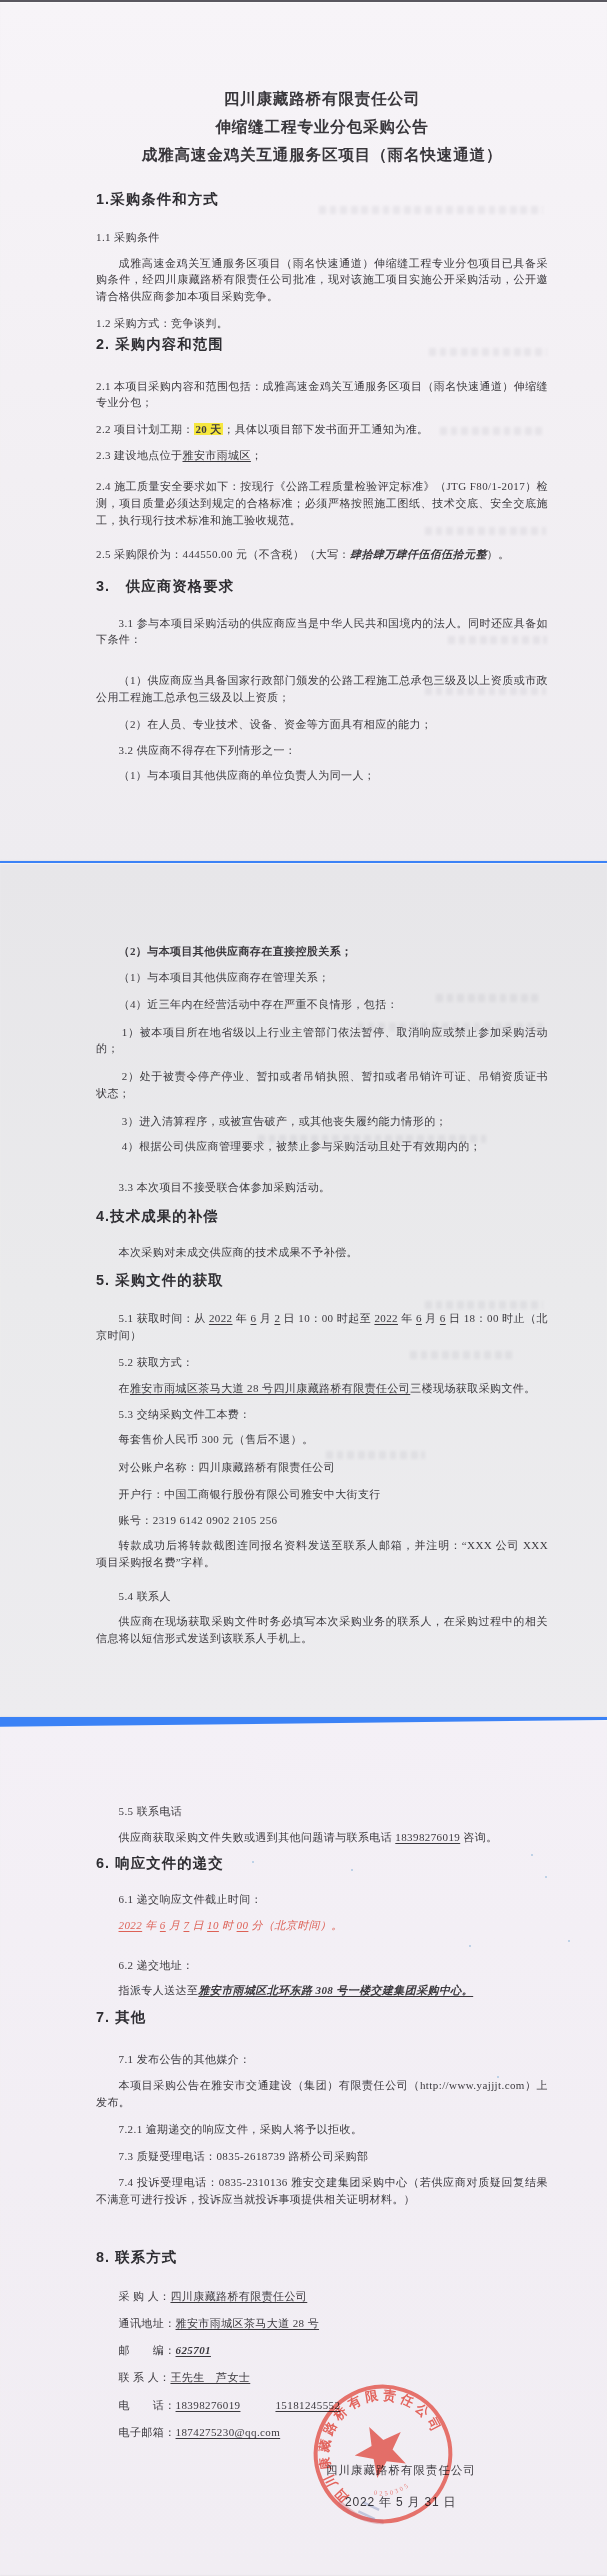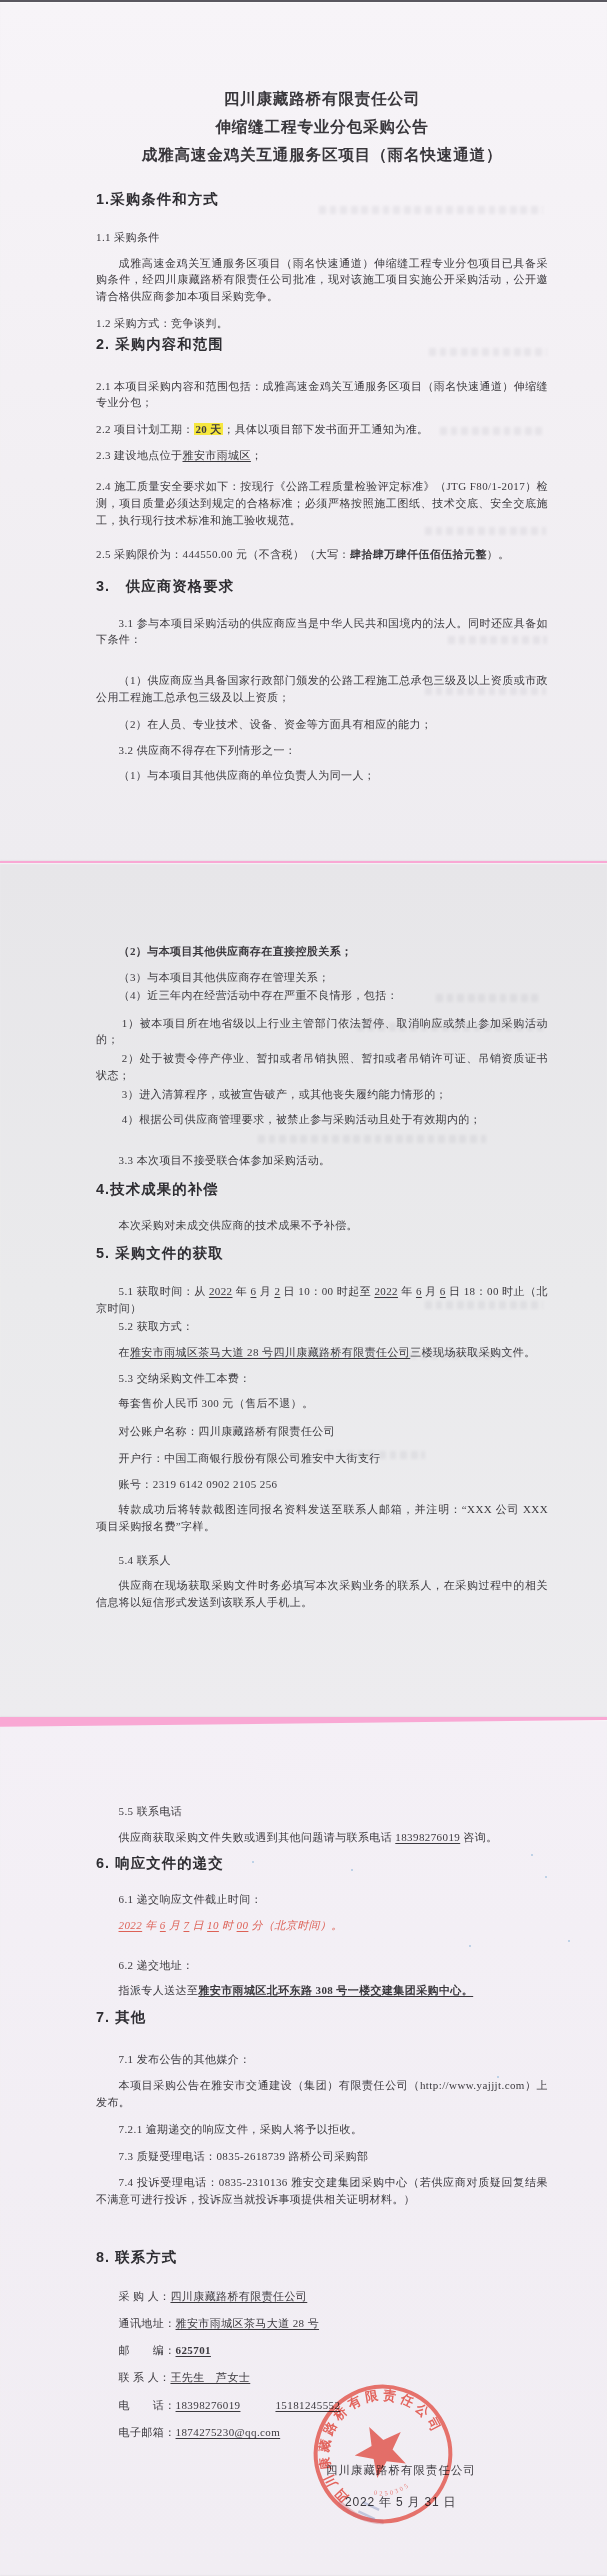--- a/index.html
+++ b/index.html
@@ -1,39 +1,39 @@
 <!DOCTYPE html>
 <html style="font-size:12px"><head>
 <meta charset="utf-8">
 <style>
   html,body{margin:0;padding:0;background:#ffffff;}
-  .scan{position:relative;width:607px;height:2576px;background:#f9a8d4;overflow:hidden;
+  .scan{position:relative;width:607px;height:2576px;background:#3b82f6;overflow:hidden;
         font-family:"Liberation Serif",serif;color:#3b393e;}
   .topstrip{position:absolute;top:0;left:0;width:607px;height:1.5px;background:#5a5860;}
   .page{position:absolute;left:0;width:607px;box-shadow:inset 0 0.8px 1.5px rgba(255,255,255,.7), inset 0 -0.8px 1.5px rgba(0,0,0,.05);}
   .p1{top:1.5px;height:859px;background:linear-gradient(180deg,#f7f4f8 0%,#f2eff3 55%,#eeecf0 100%);}
   .p2{top:863px;height:854px;background:linear-gradient(180deg,#e7e6e9 0%,#eaeaec 50%,#edecef 100%);}
   .p3{top:1720px;height:856px;background:linear-gradient(180deg,#f4f0f6 0%,#f2eef4 50%,#f1edf3 100%);
       clip-path:polygon(0 6.8px,100% 0,100% 100%,0 100%);}
   .content{position:absolute;left:96px;width:452px;top:0;}
   p{margin:9px 0 0;font-size:11px;line-height:16.7px;letter-spacing:0.4px;text-align:justify;}
   .ind{text-indent:2.05em;}
   .ind2{text-indent:2.35em;}
   .h{font-family:"Liberation Sans",sans-serif;font-size:14.4px;line-height:20px;font-weight:700;
      color:#2f2e33;letter-spacing:1.1px;text-align:left;}
   .title{padding-top:83px;}
   .title p{font-family:"Liberation Sans",sans-serif;font-size:15.6px;line-height:28px;font-weight:700;
      text-align:center;margin:0;color:#39373c;letter-spacing:0.8px;}
   .u{text-decoration:underline;text-underline-offset:2.3px;}
   .hl{background:#f6e73f;font-weight:700;padding:0 1.5px;}
-  .bold{font-weight:700;}
+  .bold{font-weight:700;font-style:italic;}
   .red{color:#dd6156;font-style:italic;}
   .gap{display:inline-block;width:35px;}
   .g10{margin-top:7.6px}.g13{margin-top:10px}.g14{margin-top:10.6px}.g15{margin-top:2px}
-  .g16{margin-top:24px}.g17{margin-top:13px}.g18{margin-top:2px}.g20{margin-top:15px}
+  .g16{margin-top:24px}.g17{margin-top:13px}.g18{margin-top:11px}.g20{margin-top:15px}
   .g22{margin-top:16.7px}.g23{margin-top:17.5px}.g24{margin-top:18px}.g25{margin-top:19px}
   .g26{margin-top:20px}.g27{margin-top:20.5px}.g28{margin-top:21px}.g32{margin-top:24px}.g52{margin-top:39px}
   .smudge{position:absolute;height:8.3px;filter:blur(1.5px);opacity:.35;
      background:repeating-linear-gradient(90deg,rgba(100,100,115,.25) 0 6.8px,rgba(100,100,115,0) 6.8px 10.6px);}
   .speck{position:absolute;width:2.3px;height:2.3px;border-radius:50%;background:#9fc0dd;opacity:.85;}
   .sig{position:absolute;left:326px;top:742px;font-size:11.4px;letter-spacing:1.1px;color:#3b393e;margin:0;}
   .sigdate{position:absolute;left:345px;top:774px;font-size:12px;font-weight:400;
      font-family:"Liberation Sans",sans-serif;letter-spacing:0.8px;color:#3b393e;margin:0;}
   .stamp{position:absolute;left:311px;top:662px;width:144px;height:144px;
      transform:rotate(-27deg);opacity:.85;mix-blend-mode:multiply;}
@@ -69,21 +69,21 @@
       <p class="ind g16">（1）供应商应当具备国家行政部门颁发的公路工程施工总承包三级及以上资质或市政公用工程施工总承包三级及以上资质；</p>
       <p class="ind g14">（2）在人员、专业技术、设备、资金等方面具有相应的能力；</p>
       <p class="ind">3.2 供应商不得存在下列情形之一：</p>
       <p class="ind">（1）与本项目其他供应商的单位负责人为同一人；</p>
     </div>
   </div>
 
   <div class="page p2">
     <div class="content" style="padding-top:80px;">
       <p style="margin-top:0;font-weight:bold;" class="ind">（2）与本项目其他供应商存在直接控股关系；</p>
-      <p class="ind">（3）与本项目其他供应商存在管理关系；</p>
+      <p class="ind">（1）与本项目其他供应商存在管理关系；</p>
       <p class="ind g18">（4）近三年内在经营活动中存在严重不良情形，包括：</p>
       <p class="ind2 g14">1）被本项目所在地省级以上行业主管部门依法暂停、取消响应或禁止参加采购活动的；</p>
       <p class="ind2 g18">2）处于被责令停产停业、暂扣或者吊销执照、暂扣或者吊销许可证、吊销资质证书状态；</p>
       <p class="ind2 g18">3）进入清算程序，或被宣告破产，或其他丧失履约能力情形的；</p>
       <p class="ind2">4）根据公司供应商管理要求，被禁止参与采购活动且处于有效期内的；</p>
       <p class="ind g16">3.3 本次项目不接受联合体参加采购活动。</p>
 
       <p class="h g14">4.技术成果的补偿</p>
       <p class="ind g24">本次采购对未成交供应商的技术成果不予补偿。</p>
 

